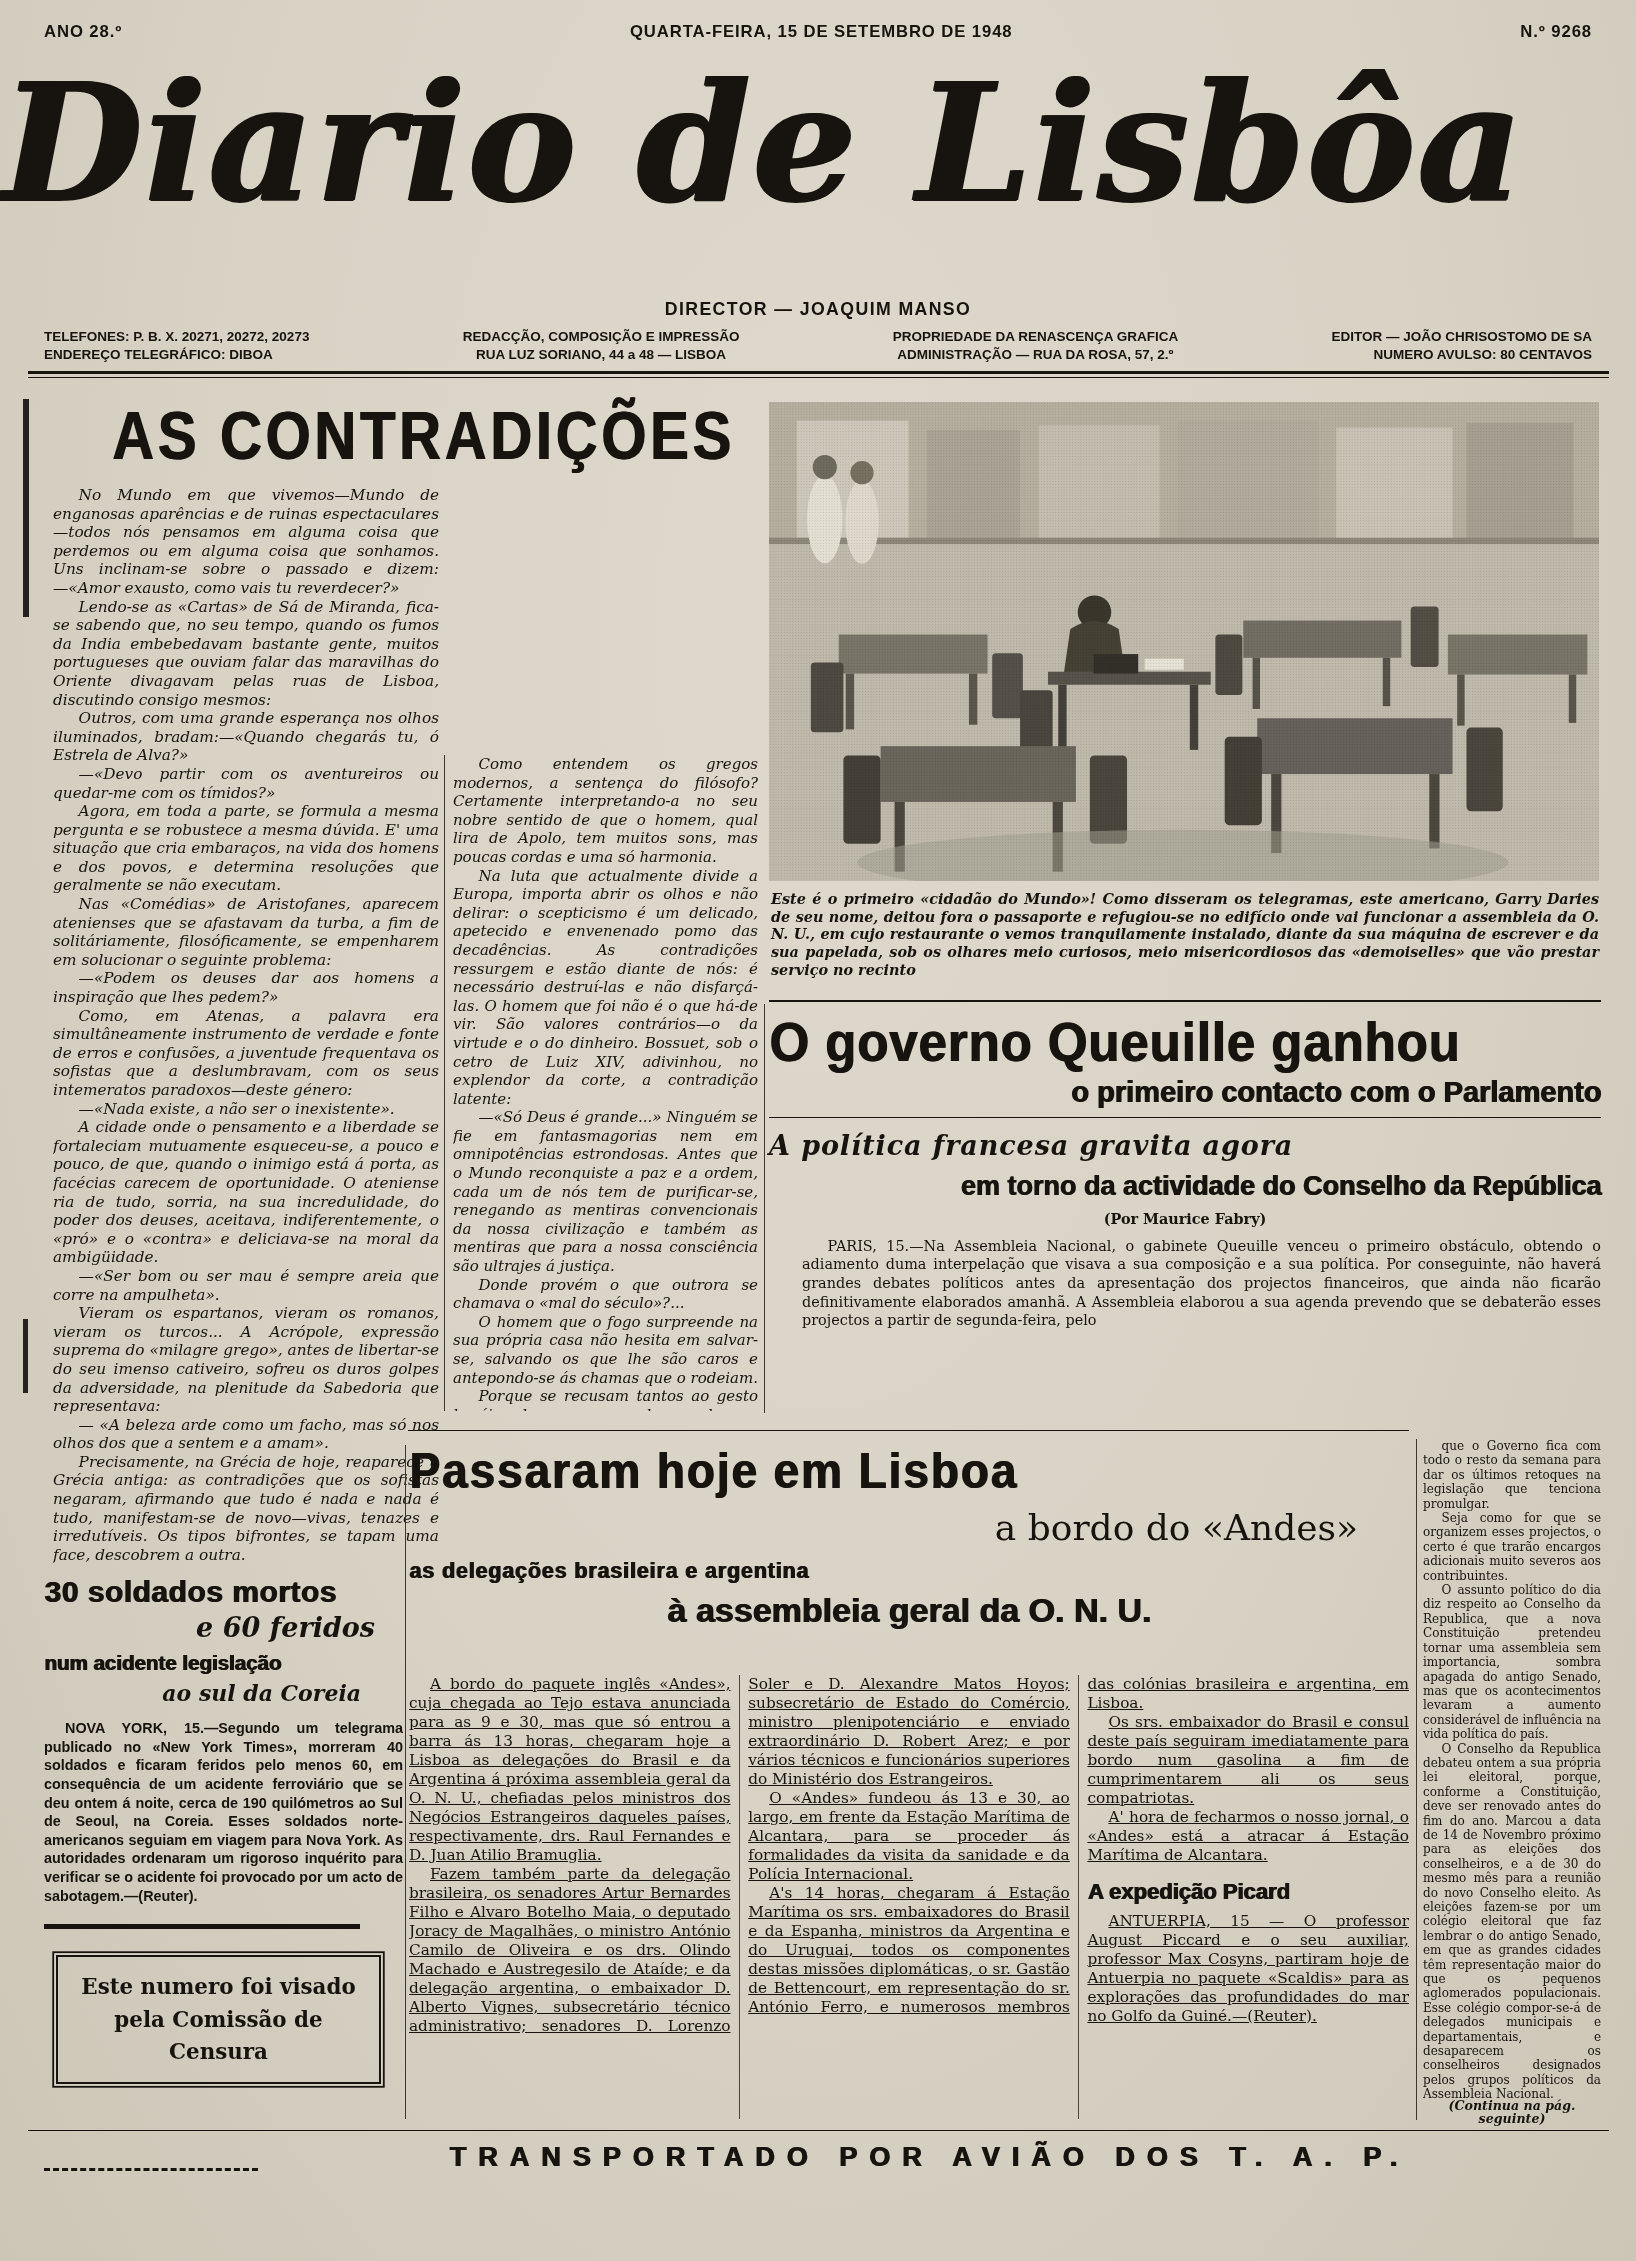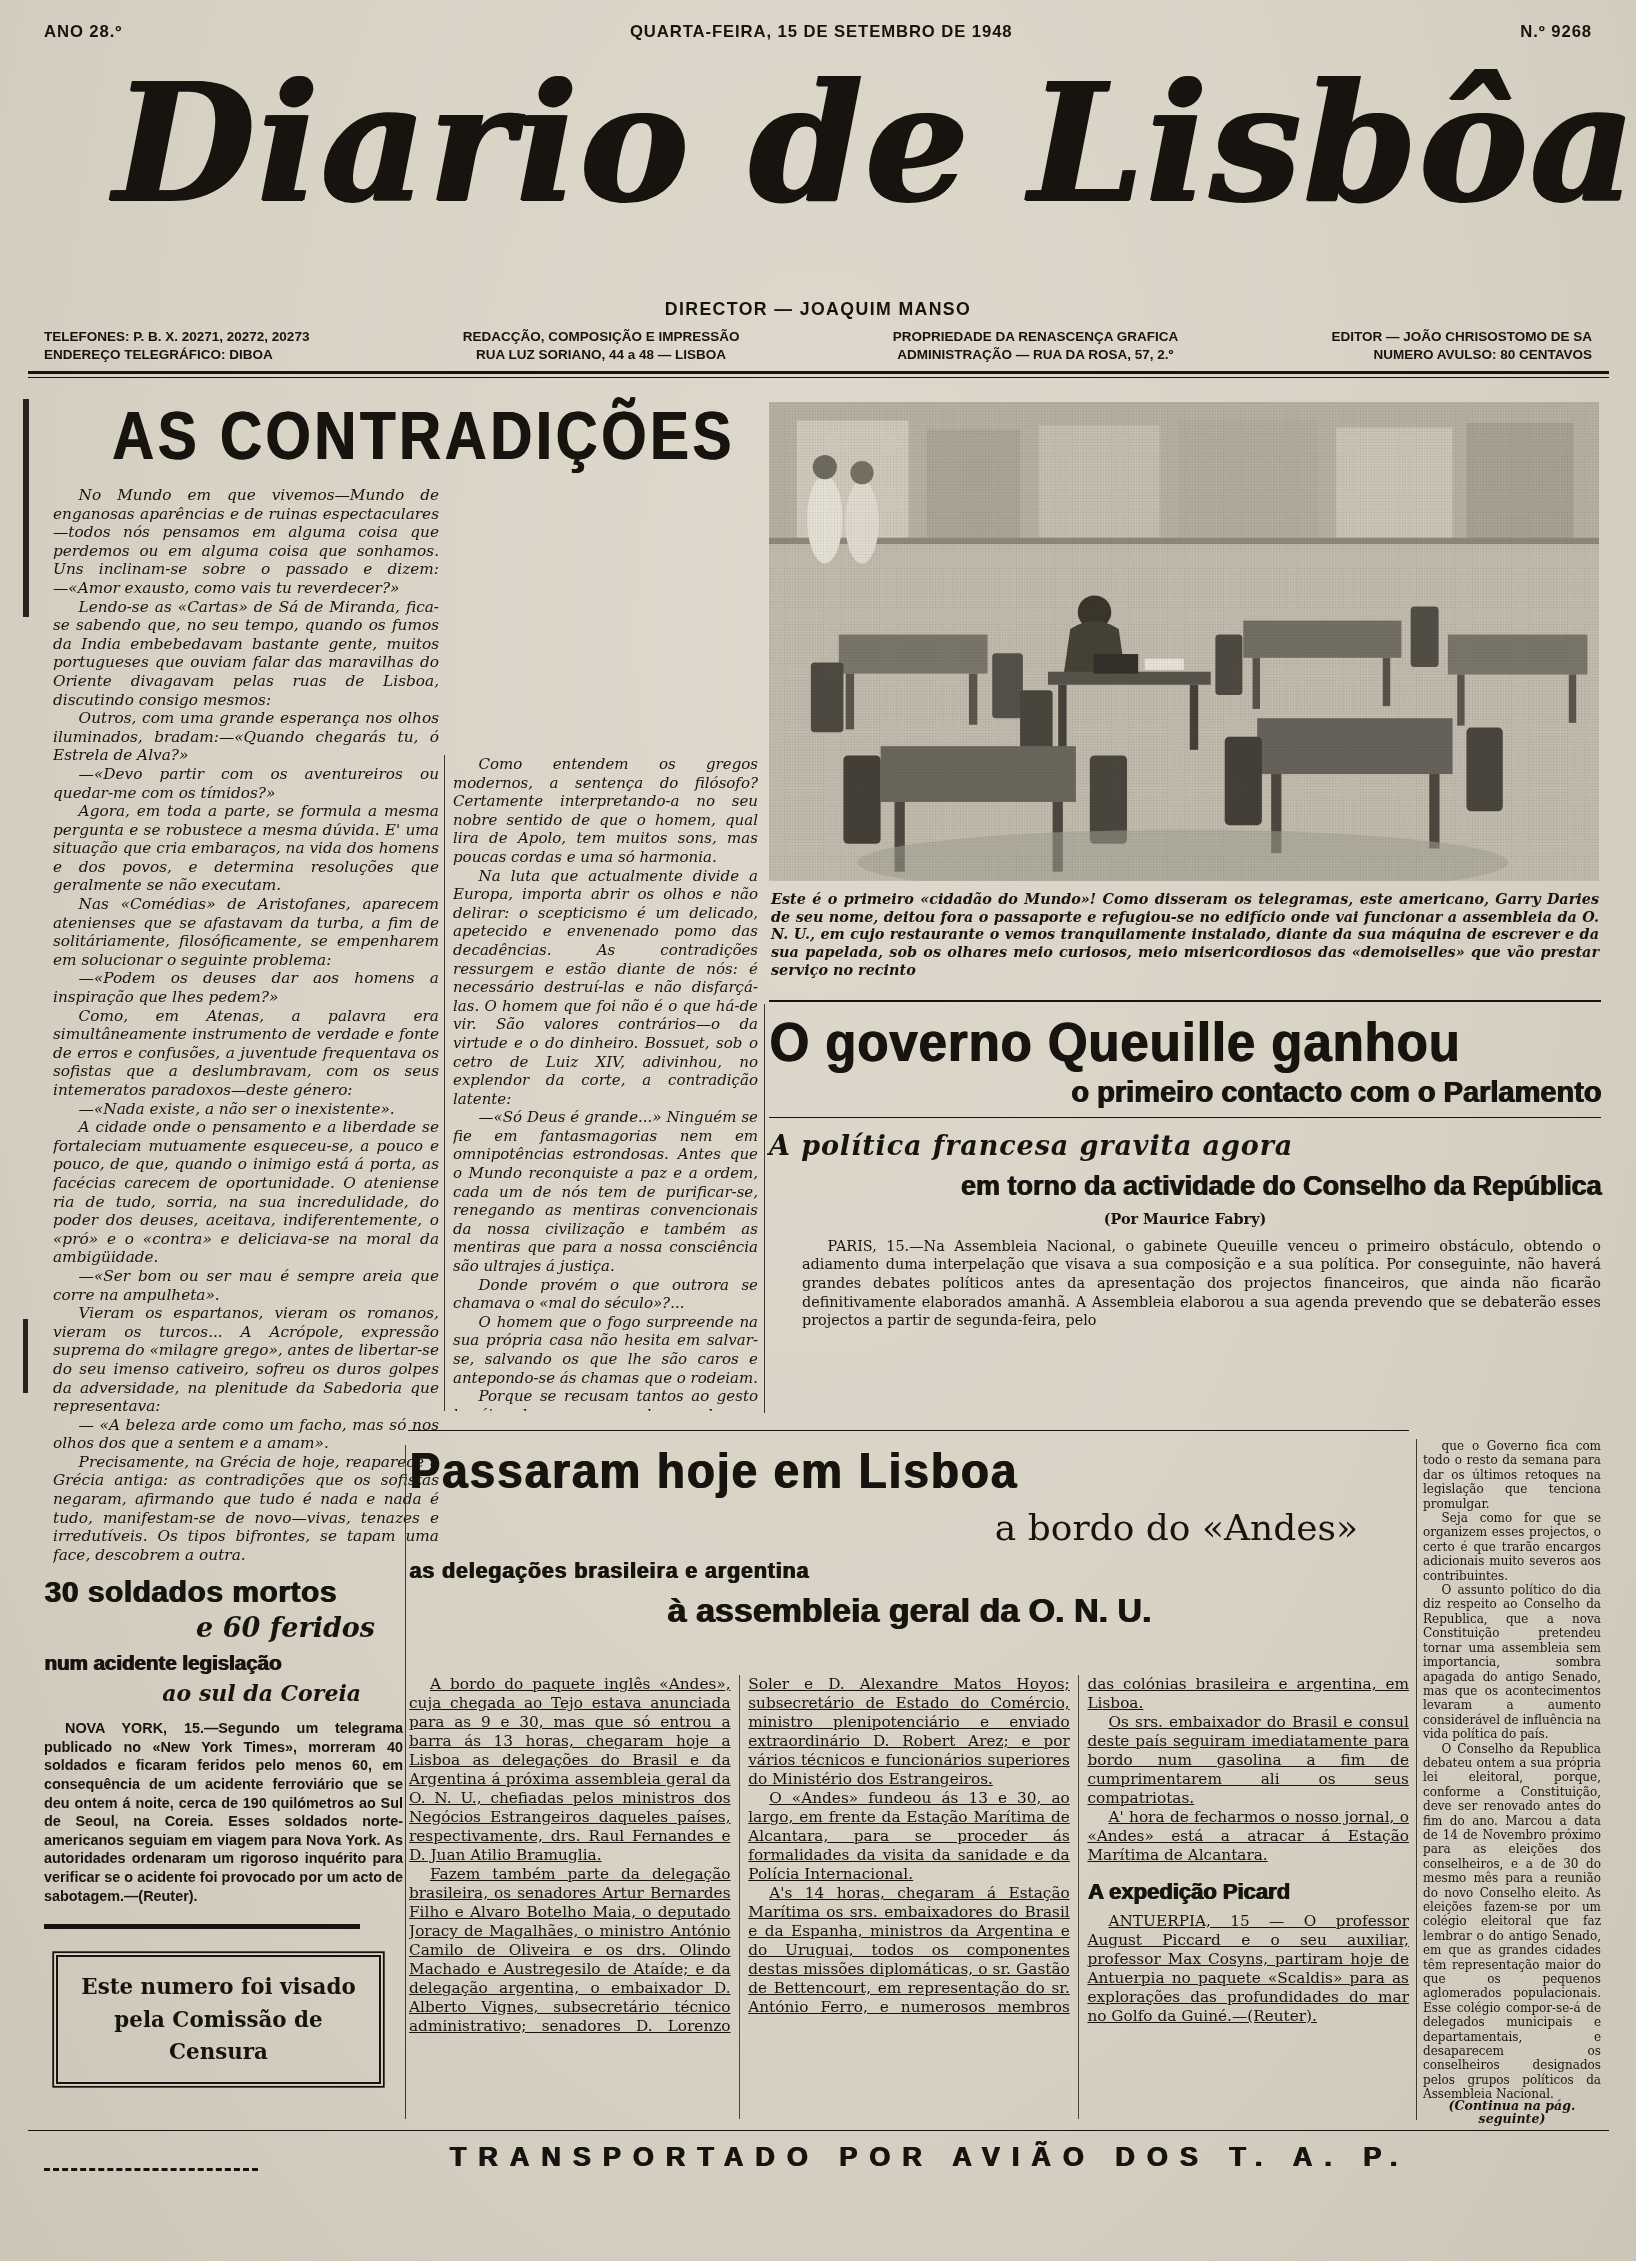--- a/index.html
+++ b/index.html
@@ -14,21 +14,21 @@
   .black{ text-shadow:1.2px 0 0 currentColor; }
 
   
   .topbar{
     position:absolute; left:44px; top:24px; width:1548px;
     display:flex; justify-content:space-between; align-items:baseline;
     font:700 16.7px/1 "Liberation Sans", sans-serif; letter-spacing:0.9px;gap:10px;
   }
   
   .masthead{
-    position:absolute; top:31px; left:0; width:1636px; text-align:right;
+    position:absolute; top:31px; left:0; width:1636px; text-align:left;
     font:italic 700 163px/1.38 "DejaVu Serif", serif;
     letter-spacing:1.9px; text-shadow:2.8px 0 0 currentColor, 1.4px 0.9px 0 currentColor;
     white-space:nowrap;
   }
   .director{
     position:absolute; top:301px; left:0; width:1636px; text-align:center;
     font:700 17.7px/1 "Liberation Sans", sans-serif; letter-spacing:1.4px;
   }
   .infobar{
     position:absolute; top:328px; left:44px; width:1548px;

